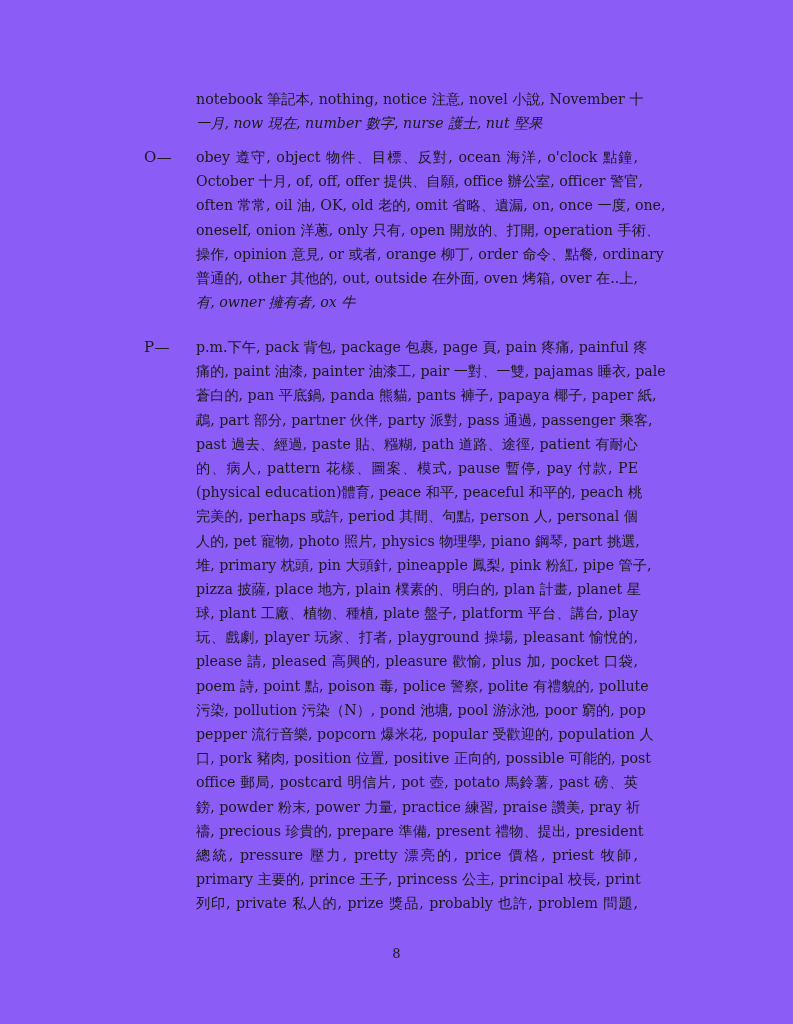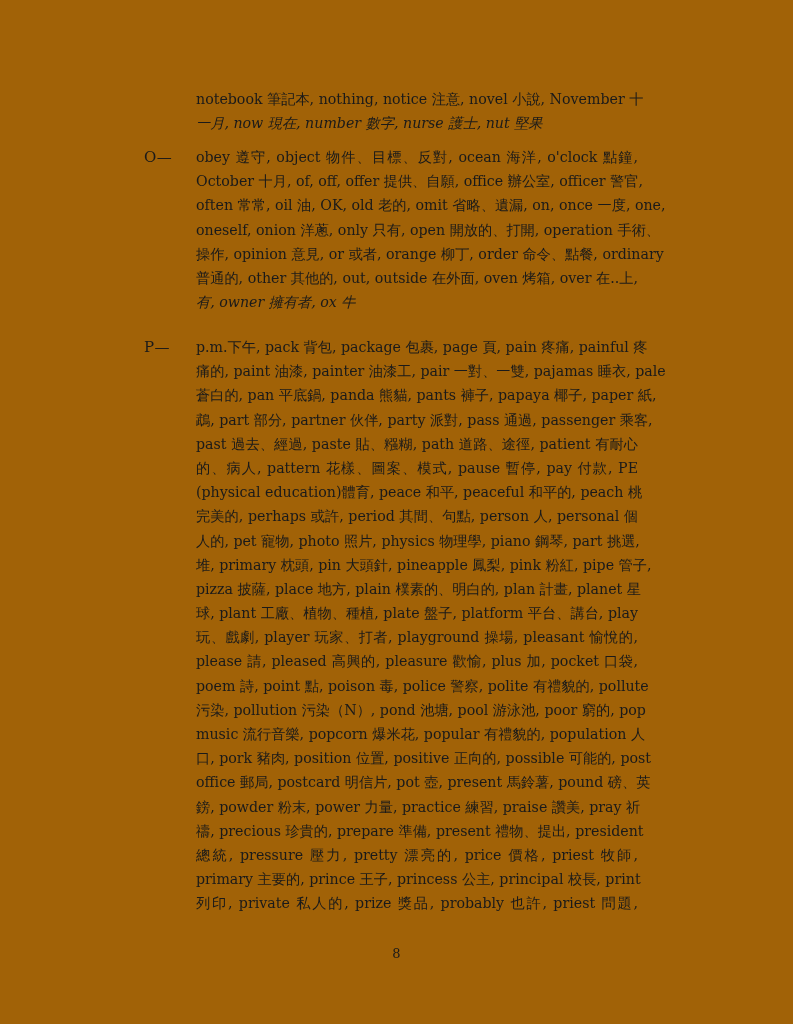--- a/index.html
+++ b/index.html
@@ -13,21 +13,21 @@
       position: relative;
       overflow: hidden;
       font-family: "DejaVu Serif", "Liberation Serif", serif;
       color: #1a1a1a;
     }
     .page {
       position: absolute;
       left: 0; top: 0;
       width: 793px;
       height: 1024px;
-      background: #a16207;
+      background: #8b5cf6;
     }
     .section {
       position: absolute;
       left: 196px;
       width: 442px;
     }
     .section-label {
       position: absolute;
       left: -52px;
       top: 0;
@@ -96,24 +96,24 @@
     <span class="line">(physical education)體育, peace 和平, peaceful 和平的, peach 桃</span>
     <span class="line">完美的, perhaps 或許, period 其間、句點, person 人, personal 個</span>
     <span class="line">人的, pet 寵物, photo 照片, physics 物理學, piano 鋼琴, part 挑選,</span>
     <span class="line">堆, primary 枕頭, pin 大頭針, pineapple 鳳梨, pink 粉紅, pipe 管子,</span>
     <span class="line">pizza 披薩, place 地方, plain 樸素的、明白的, plan 計畫, planet 星</span>
     <span class="line">球, plant 工廠、植物、種植, plate 盤子, platform 平台、講台, play</span>
     <span class="line">玩、戲劇, player 玩家、打者, playground 操場, pleasant 愉悅的,</span>
     <span class="line">please 請, pleased 高興的, pleasure 歡愉, plus 加, pocket 口袋,</span>
     <span class="line">poem 詩, point 點, poison 毒, police 警察, polite 有禮貌的, pollute</span>
     <span class="line">污染, pollution 污染（N）, pond 池塘, pool 游泳池, poor 窮的, pop</span>
-    <span class="line">music 流行音樂, popcorn 爆米花, popular 有禮貌的, population 人</span>
+    <span class="line">pepper 流行音樂, popcorn 爆米花, popular 受歡迎的, population 人</span>
     <span class="line">口, pork 豬肉, position 位置, positive 正向的, possible 可能的, post</span>
-    <span class="line">office 郵局, postcard 明信片, pot 壺, present 馬鈴薯, pound 磅、英</span>
+    <span class="line">office 郵局, postcard 明信片, pot 壺, potato 馬鈴薯, past 磅、英</span>
     <span class="line">鎊, powder 粉末, power 力量, practice 練習, praise 讚美, pray 祈</span>
     <span class="line">禱, precious 珍貴的, prepare 準備, present 禮物、提出, president</span>
     <span class="line">總統, pressure 壓力, pretty 漂亮的, price 價格, priest 牧師,</span>
     <span class="line">primary 主要的, prince 王子, princess 公主, principal 校長, print</span>
-    <span class="line">列印, private 私人的, prize 獎品, probably 也許, priest 問題,</span>
+    <span class="line">列印, private 私人的, prize 獎品, probably 也許, problem 問題,</span>
   </div>
 
   <div class="page-number">8</div>
 </div>
 
 </body></html>

